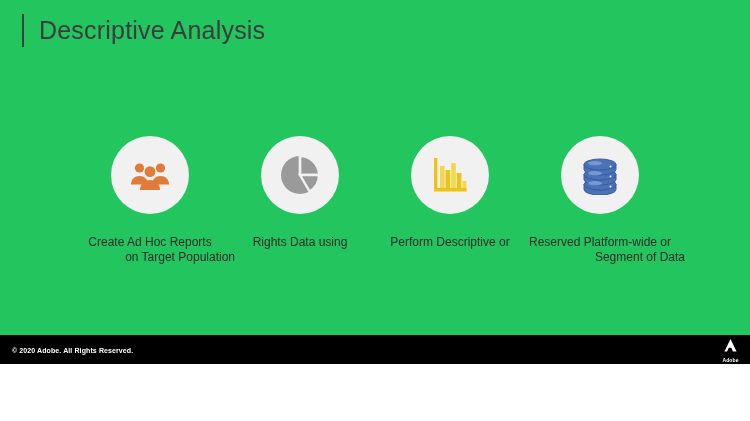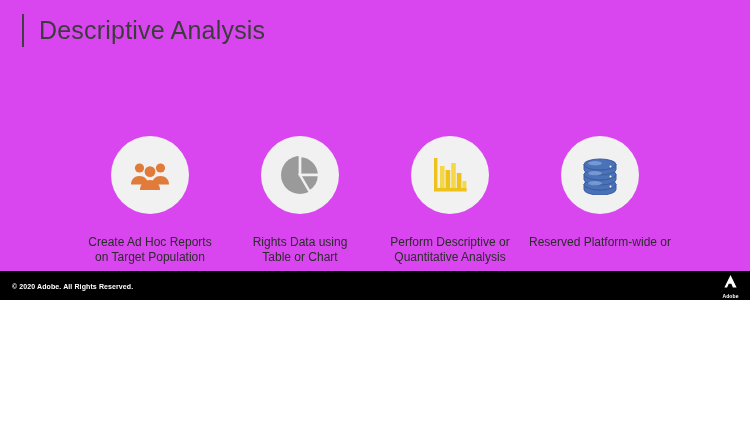--- a/index.html
+++ b/index.html
@@ -9,22 +9,22 @@
   body {
     width: 750px;
     height: 421px;
     background: #ffffff;
     font-family: "Liberation Sans", sans-serif;
     overflow: hidden;
   }
   .slide {
     position: relative;
     width: 750px;
-    height: 300px;
-    background: #d946ef;
+    height: 364px;
+    background: #22c55e;
   }
 
   
   .title-row {
     position: absolute;
     left: 22px;
     top: 12px;
     display: flex;
     align-items: center;
     height: 36px;
@@ -73,21 +73,21 @@
 
   .caption {
     margin-top: 21px;
     font-size: 12px;
     line-height: 15px;
     color: #2b2b2b;
     text-align: center;
     width: 170px;
     font-weight: 400;
   }
-  .caption .l2 { display: block; }
+  .caption .l2 { display: block; text-align: right; }
 
   
   .footer {
     position: absolute;
     left: 0;
     bottom: 0;
     width: 750px;
     height: 29px;
     background: #000000;
   }
@@ -160,40 +160,38 @@
           <svg width="42" height="42" viewBox="0 0 42 42">
             <circle cx="21" cy="21" r="19" fill="#9a9a9a"></circle>
             <path d="M21 21 L21 2 A19 19 0 0 1 40 21 Z" fill="#9a9a9a" stroke="#f1f1f1" stroke-width="2.4"></path>
             <path d="M21 21 L40 21 A19 19 0 0 1 30.5 37.45 Z" fill="#9a9a9a" stroke="#f1f1f1" stroke-width="2.4"></path>
             <line x1="21" y1="21" x2="21" y2="2" stroke="#f1f1f1" stroke-width="2.4"></line>
           </svg>
         </span>
       </div>
       <div class="caption">
         <span>Rights Data using</span>
-        <span class="l2">Table or Chart</span>
       </div>
     </div>
 
     <div class="item">
       <div class="icon-circle">
         <span>
           <svg width="38" height="38" viewBox="0 0 38 38">
             <path d="M3 2 h3.4 v30 h29.2 v3.4 H3 Z" fill="#ecc21b"></path>
             <rect x="9" y="10" width="4.6" height="22" fill="#f5d84a"></rect>
             <rect x="14.6" y="14" width="4.6" height="18" fill="#ecc21b"></rect>
             <rect x="20.2" y="7" width="4.6" height="25" fill="#f5d84a"></rect>
             <rect x="25.8" y="17" width="4.6" height="15" fill="#ecc21b"></rect>
             <rect x="31.4" y="25" width="4" height="7" fill="#f5d84a"></rect>
           </svg>
         </span>
       </div>
       <div class="caption">
         <span>Perform Descriptive or</span>
-        <span class="l2">Quantitative Analysis</span>
       </div>
     </div>
 
     <div class="item">
       <div class="icon-circle">
         <span>
           <svg width="36" height="40" viewBox="0 0 36 40">
             <g fill="#4a72b8" stroke="#3b5d9c" stroke-width="1">
               <path d="M2 29.5 a16 5.5 0 0 0 32 0 v5 a16 5.5 0 0 1 -32 0 Z"></path>
               <ellipse cx="18" cy="29.5" rx="16" ry="5.5"></ellipse>
@@ -210,20 +208,21 @@
             <g fill="#7e9fd8" opacity="0.85">
               <ellipse cx="13" cy="8.2" rx="7" ry="2.1"></ellipse>
               <ellipse cx="13" cy="18.2" rx="7" ry="2.1"></ellipse>
               <ellipse cx="13" cy="28.2" rx="7" ry="2.1"></ellipse>
             </g>
           </svg>
         </span>
       </div>
       <div class="caption">
         <span>Reserved Platform-wide or</span>
+        <span class="l2">Segment of Data</span>
       </div>
     </div>
 
   </div>
 
   <div class="footer">
     <div class="footer-text">© 2020 Adobe. All Rights Reserved.</div>
     <div class="footer-logo">
       <span class="footer-logo-mark">
         <svg width="17" height="15" viewBox="0 0 17 15">

